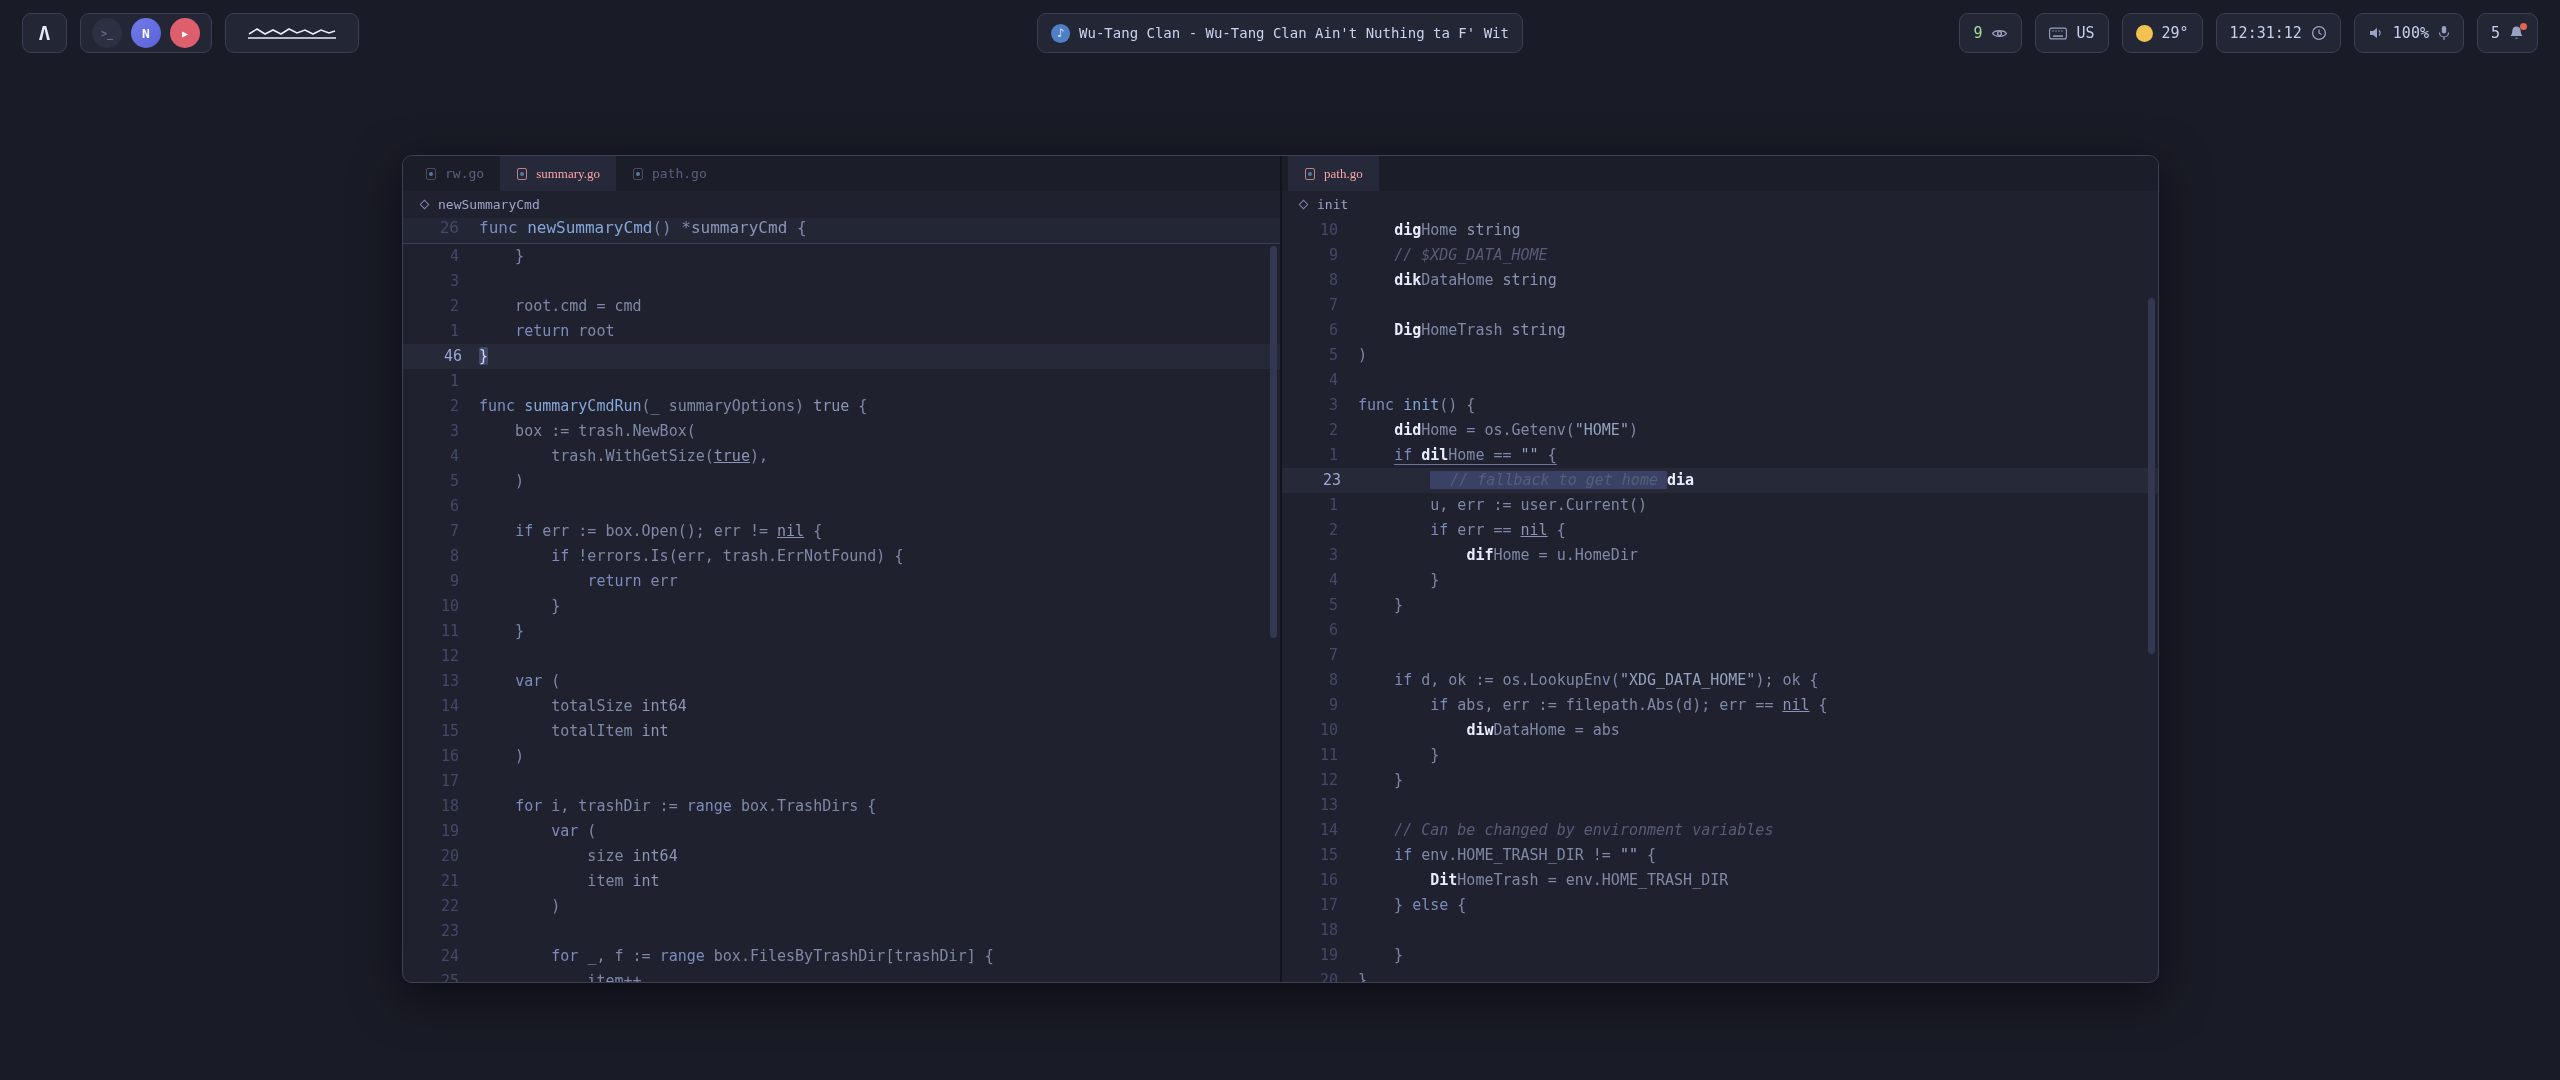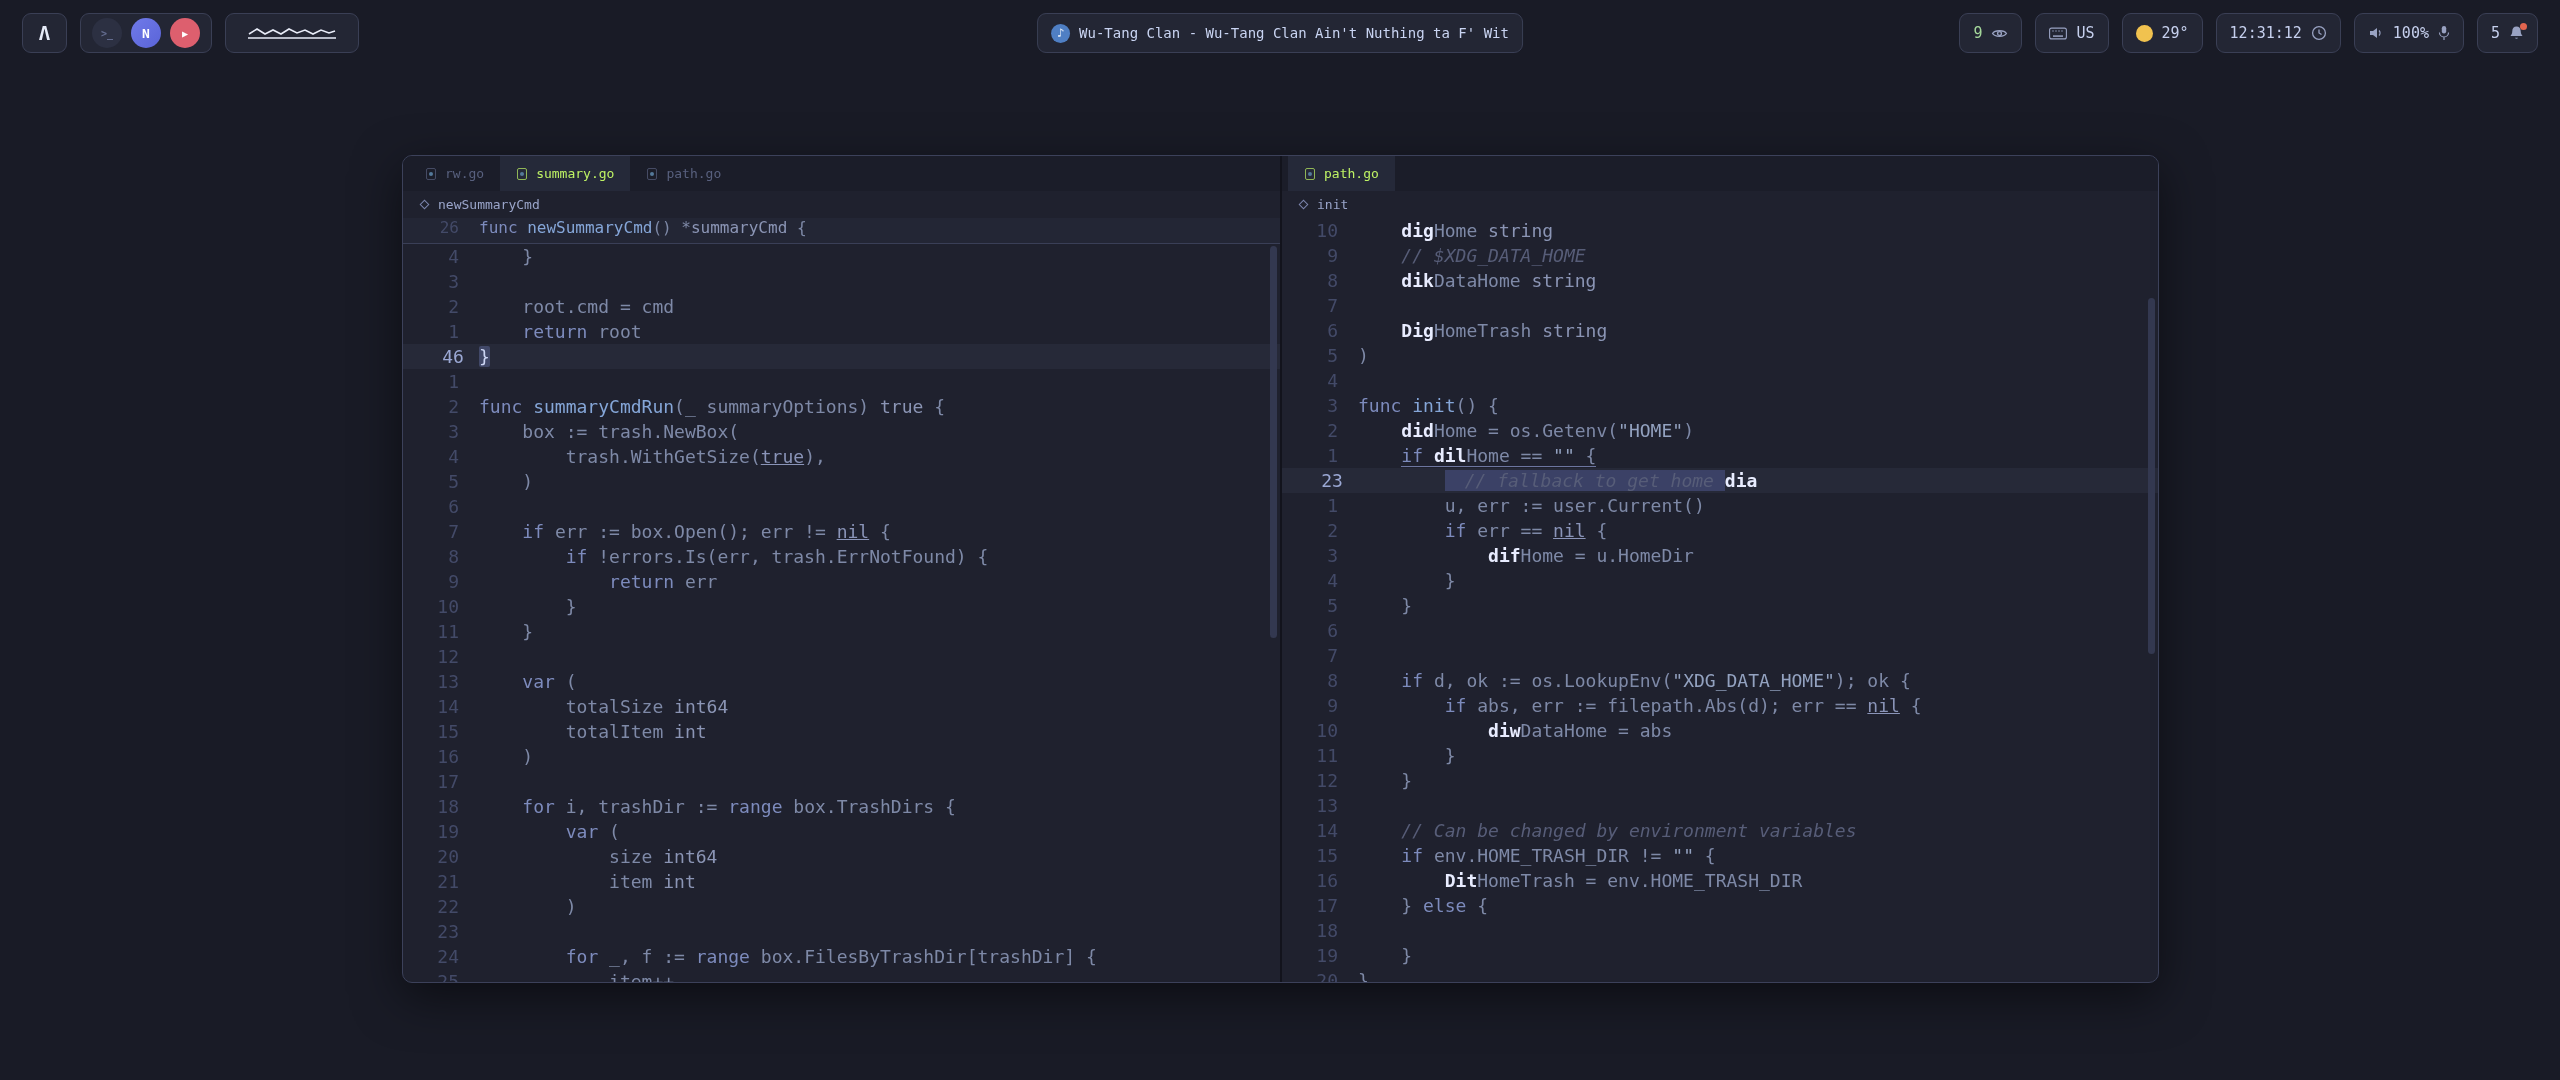--- a/index.html
+++ b/index.html
@@ -38,25 +38,25 @@
             background: #1f212e; border: 1px solid #3c415a; border-radius: 10px;
             display: flex; overflow: hidden; box-shadow: 0 14px 48px rgba(0,0,0,.5);
             font-family: "DejaVu Sans Mono", monospace; }
   .pane { position: relative; display: flex; flex-direction: column; min-width: 0; }
   .pane.left { width: 877px; }
   .divider { width: 2px; background: #12131c; flex: none; }
   .pane.right { flex: 1; }
   .tabbar { height: 35px; background: #1b1d29; display: flex; align-items: stretch;
             padding-left: 6px; flex: none; }
   .tab { display: flex; align-items: center; gap: 8px; padding: 0 16px; font-size: 13px; color: #58607e; }
-  .tab.active { background: #252939; color: #bef264; }
+  .tab.active { background: #252939; color: #fca5a5; font-family: Liberation Serif, serif; }
   .crumb { height: 27px; display: flex; align-items: center; gap: 8px; padding-left: 16px;
            font-size: 13px; color: #9aa5ca; flex: none; }
   .ctx { flex: none; border-bottom: 1px solid #3a3f57; background: #232635; }
-  .code { flex: 1; overflow: hidden; position: relative; font-size: 18px; line-height: 25px; }
+  .code { flex: 1; overflow: hidden; position: relative; font-size: 15px; line-height: 25px; }
   .cline { display: flex; height: 25px; }
   .cline.cur { background: rgba(140,152,200,.07); }
   .gut { flex: none; width: 76px; padding-right: 20px; text-align: right; color: #434a68; }
   .gut.cur { text-align: center; padding-left: 24px; padding-right: 0; color: #9ba8d4; }
   .txt { flex: none; white-space: pre; }
   .uline { border-bottom: 1px solid #6d76a0; }
   .seg-d { color: #7e89a7; }
   .seg-k { color: #7d8bbd; }
   .seg-t { color: #8b95b5; }
   .seg-b { color: #8a94b8; text-decoration: underline; }

